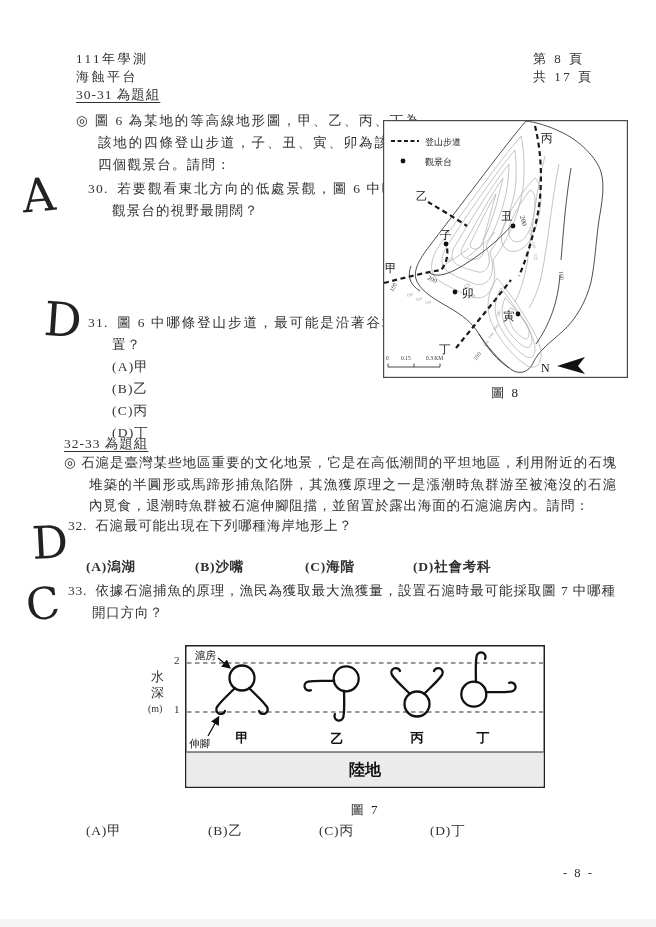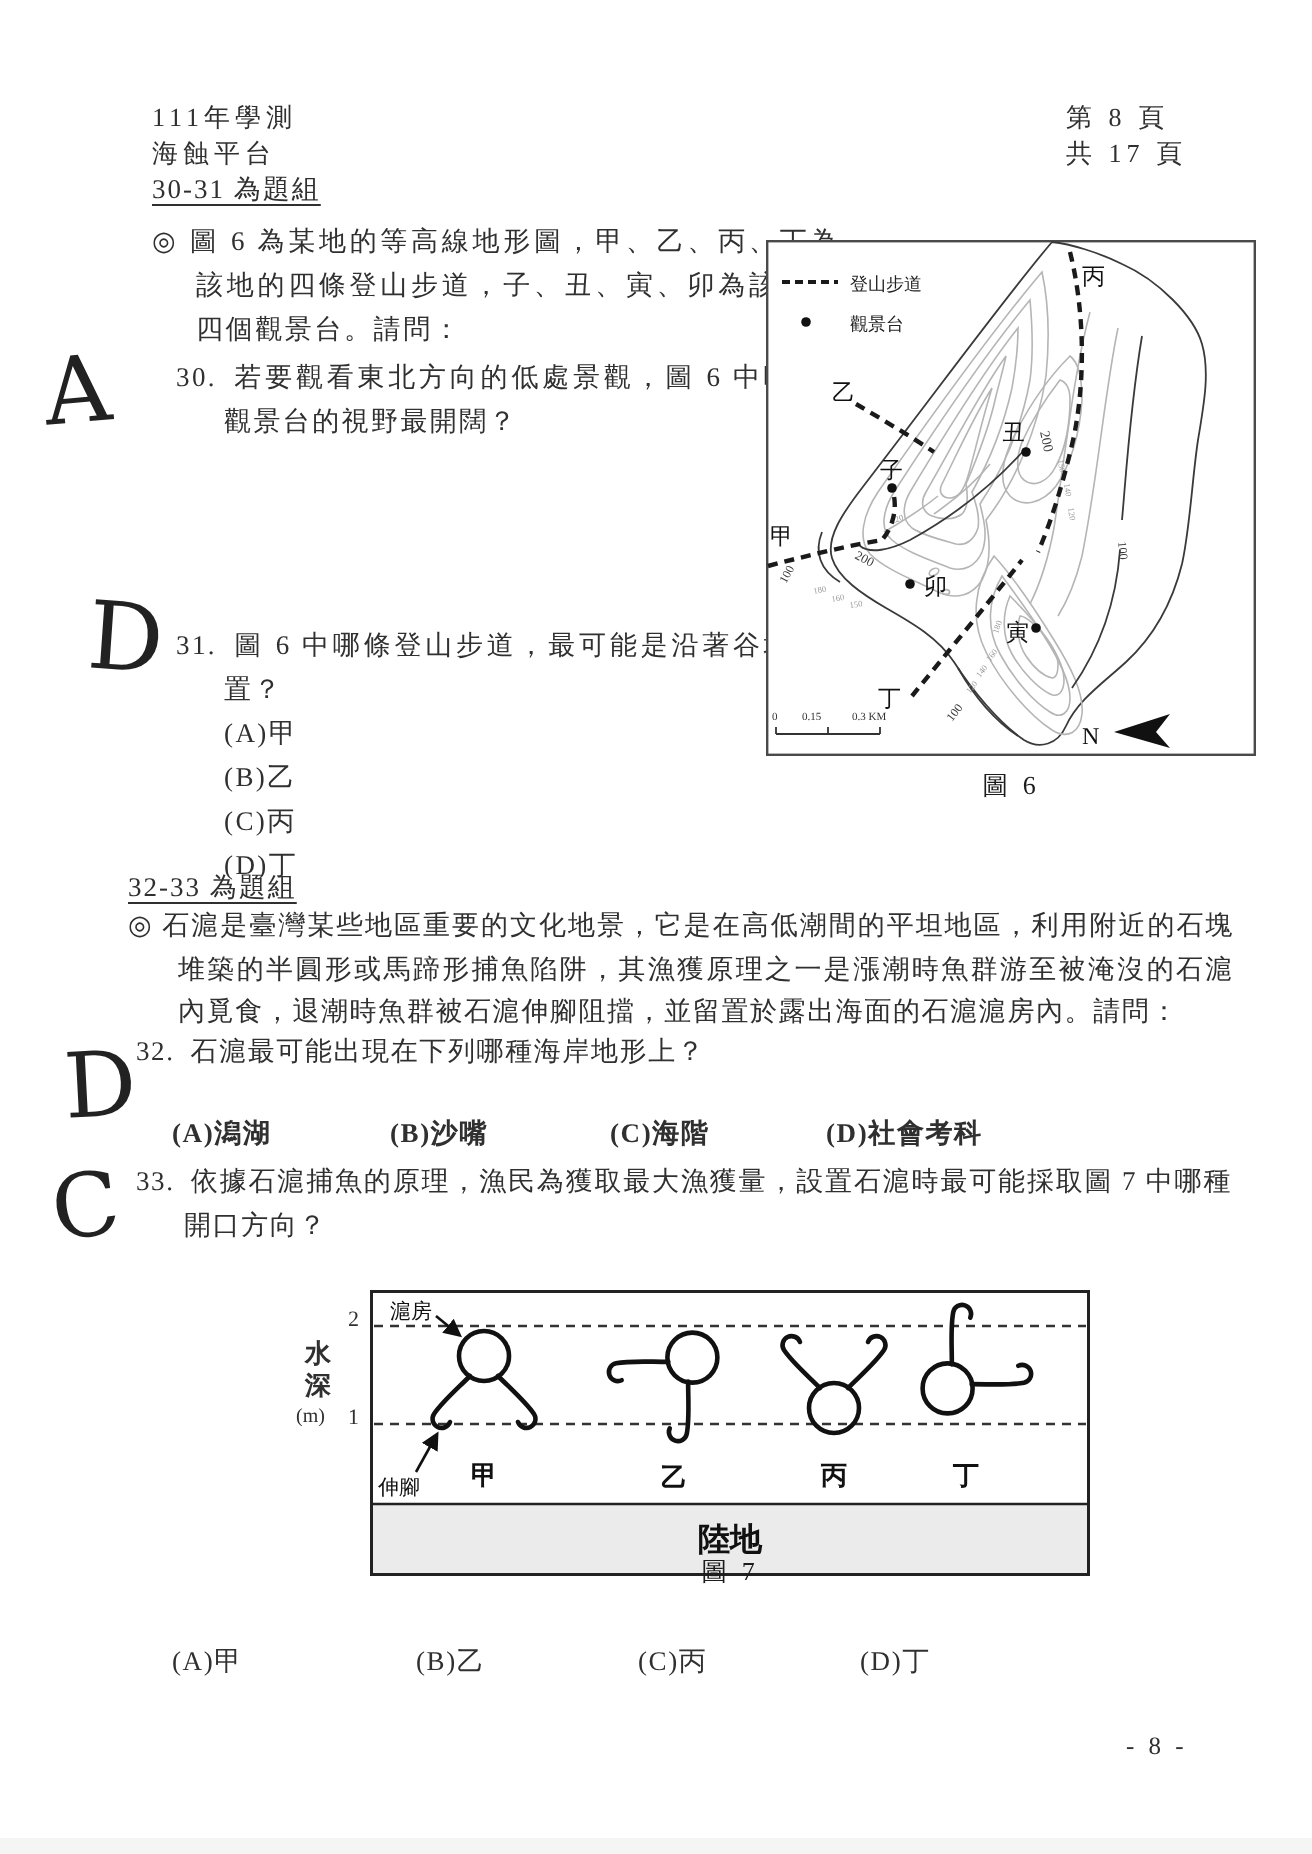--- a/index.html
+++ b/index.html
@@ -10,21 +10,21 @@
   .cjk2{font-size:13.5px;letter-spacing:0.8px;line-height:21.5px;}
   .hdr{font-size:13px;letter-spacing:2.5px;line-height:18px;margin-top:12px;}
   .group-title{font-size:13.5px;letter-spacing:1px;text-decoration:underline;text-underline-offset:3px;}
   .hang{padding-left:22px;text-indent:-22px;text-align:justify;}
   .hang2{padding-left:25px;text-indent:-25px;text-align:justify;}
   .question{padding-left:24px;text-indent:-24px;text-align:justify;}
   .qnum{margin-right:8px;}
   .optcol div{line-height:22px;}
   .handwrite{font-family:"DejaVu Serif",serif;font-weight:400;color:#222;line-height:1;}
   .fig-caption{font-size:13px;letter-spacing:2px;text-align:center;color:#1c1c1c;}
-  .f7-axis{font-size:13px;line-height:16px;width:16px;word-break:break-all;text-align:center;letter-spacing:0;font-weight:bold;}
+  .f7-axis{font-size:13px;line-height:16px;width:16px;word-break:break-all;text-align:left;letter-spacing:0;}
   .f7-unit{font-size:10px;letter-spacing:0;}
   .f7-tick{font-size:11px;font-family:"Liberation Serif",serif;}
   .optrow span{position:absolute;white-space:nowrap;}
   .scan-strip{left:0;right:0;bottom:0;height:8px;background:#f5f5f4;}
   svg text{font-family:"Liberation Serif","DejaVu Serif",serif;}
 </style>
 </head>
 <body>
 
 <div class="page">
@@ -159,21 +159,21 @@
         <text x="43" y="240" font-size="5.5" fill="#333">0.3 KM</text>
         <path d="M5,247 L57,247 M5,243.5 L5,247 M31,243.5 L31,247 M57,243.5 L57,247" stroke="#333" stroke-width="0.9" fill="none"></path>
       </g>
 
       <g>
         <text x="158" y="252" font-size="12" fill="#111">N</text>
         <polygon points="174,246 202,237 195,246 202,254" fill="#111"></polygon>
       </g>
     </svg>
   </div>
-  <div class="abs fig-caption" style="left:383px;top:384px;width:245px;">圖 6</div>
+  <div class="abs fig-caption" style="left:383px;top:384px;width:245px;">圖 8</div>
 
   <div class="abs group-title" style="left:64px;top:435px;">32-33 為題組</div>
 
   <div class="abs cjk2 hang2" style="left:64px;top:452px;width:528px;">◎ 石滬是臺灣某些地區重要的文化地景，它是在高低潮間的平坦地區，利用附近的石塊堆築的半圓形或馬蹄形捕魚陷阱，其漁獲原理之一是漲潮時魚群游至被淹沒的石滬內覓食，退潮時魚群被石滬伸腳阻擋，並留置於露出海面的石滬滬房內。請問：</div>
 
   <div class="abs cjk2 question" style="left:68px;top:515px;width:524px;">
     <span class="qnum">32.</span><span>石滬最可能出現在下列哪種海岸地形上？</span>
   </div>
   <div class="abs cjk2 optrow" style="left:86px;top:556px;width:540px;height:22px;font-weight:bold;">
     <span style="left:0;">(A)潟湖</span>
@@ -223,21 +223,21 @@
         <text x="232" y="97">丙</text>
         <text x="298" y="97">丁</text>
       </g>
 
       <text x="10" y="14" font-size="10.5" fill="#111">滬房</text>
       <path d="M33,13 L44,22" stroke="#111" stroke-width="1.3" marker-end="url(#arrow)" fill="none"></path>
       <text x="4" y="102" font-size="10.5" fill="#111">伸腳</text>
       <path d="M23,91 L33,73" stroke="#111" stroke-width="1.3" marker-end="url(#arrow)" fill="none"></path>
     </svg>
 
-    <div class="abs fig-caption" style="left:37px;top:136px;width:360px;">圖 7</div>
+    <div class="abs fig-caption" style="left:37px;top:160px;width:360px;">圖 7</div>
   </div>
 
   <div class="abs cjk2 optrow" style="left:86px;top:820px;width:540px;height:22px;">
     <span style="left:0;">(A)甲</span>
     <span style="left:122px;">(B)乙</span>
     <span style="left:233px;">(C)丙</span>
     <span style="left:344px;">(D)丁</span>
   </div>
 
   <div class="abs" style="left:563px;top:866px;font-size:12.5px;letter-spacing:2px;">- 8 -</div>

